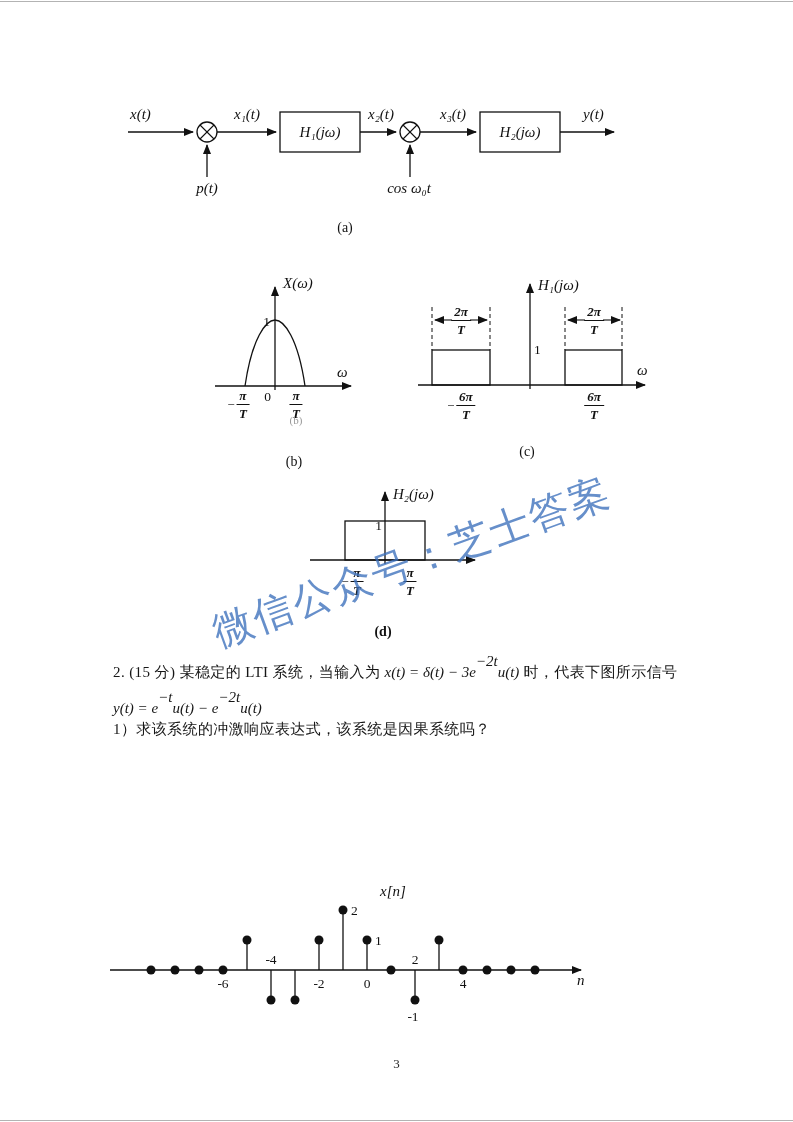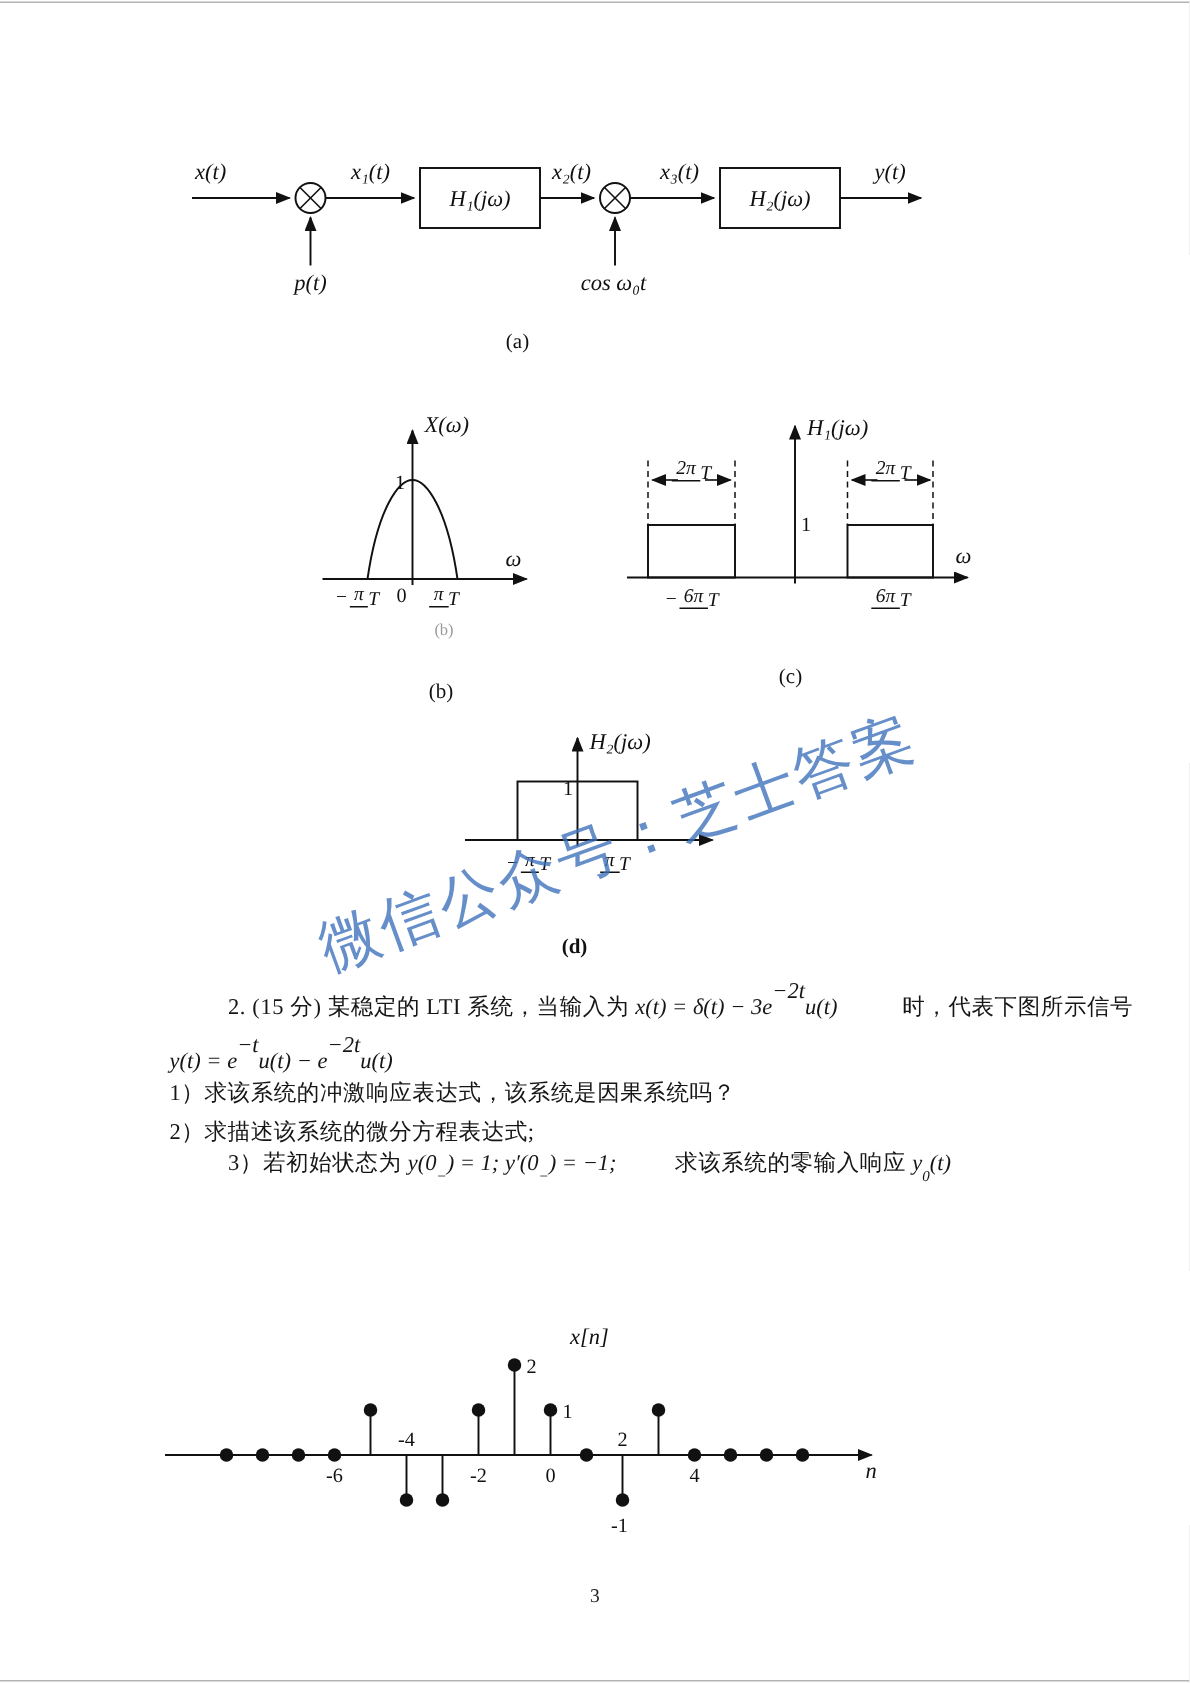--- a/index.html
+++ b/index.html
@@ -15,33 +15,33 @@
   .mid{text-anchor:middle;}
   .end{text-anchor:end;}
   .ln{stroke:#111;stroke-width:1.3;fill:none;}
   .thin{stroke:#111;stroke-width:1.1;fill:none;}
   .dash{stroke:#111;stroke-width:1;fill:none;stroke-dasharray:4 3;}
   .shape{stroke:#111;stroke-width:1.3;fill:none;}
   .boxw{stroke:#111;stroke-width:1.3;fill:#fff;}
   .fig-label{position:absolute;transform:translateX(-50%);display:flex;align-items:center;
              font:italic 13px "Liberation Serif","DejaVu Serif",serif;line-height:1;color:#111;white-space:nowrap;}
   .fig-label .sign{margin-right:1px;}
-  .frac{display:inline-flex;flex-direction:row;align-items:center;}
+  .frac{display:inline-flex;flex-direction:column;align-items:center;font-weight:bold;}
   .frac .num{padding:0 3px 2px;border-bottom:1px solid #111;}
   .frac .den{padding-top:2px;}
   .fig-caption{position:absolute;transform:translateX(-50%);font:14px "Liberation Serif","DejaVu Serif",serif;color:#111;}
   .bold{font-weight:bold;}
   .inner-cap{position:absolute;transform:translateX(-50%);font:11px "Liberation Serif","DejaVu Serif",serif;color:#9a9a9a;}
   .watermark{position:absolute;left:205px;top:608px;transform:rotate(-20deg);transform-origin:0 0;
              font:40px "DejaVu Sans","Liberation Sans",sans-serif;letter-spacing:2px;white-space:nowrap;
              opacity:.78;z-index:5;}
   .tline{position:absolute;left:113px;width:585px;margin:0;font-size:15px;line-height:21px;
          letter-spacing:.4px;white-space:nowrap;color:#161616;}
   .tline .m{font-style:italic;letter-spacing:0;font-family:"Liberation Serif","DejaVu Serif",serif;}
-  .tline .c{font-style:normal;margin-left:39px;}
+  .tline .c{font-style:normal;}
   .tline sup{font-size:15px;position:relative;top:-5px;letter-spacing:0;}
   .tline sub{font-size:10px;position:relative;top:3px;letter-spacing:0;}
   .pagenum{position:absolute;left:0;right:0;top:1056px;text-align:center;font-size:13px;color:#222;}
 </style>
 </head>
 <body>
 
 <div class="page">
   <div class="edge" style="top:1px"></div>
   <div class="edge" style="bottom:1px"></div>
@@ -194,23 +194,21 @@
   </div>
 
   <div class="watermark" style="color: rgb(60, 112, 188);">微信公众号：芝士答案</div>
 
   <p class="tline" style="top:656px"><span class="c">2. (15 分) 某稳定的 LTI 系统，当输入为 </span><span class="m">x(t) = δ(t) − 3e</span><sup class="m">−2t</sup><span class="m">u(t)</span><span class="c"> 时，代表下图所示信号</span></p>
 
   <p class="tline" style="top:692px"><span class="m">y(t) = e</span><sup class="m">−t</sup><span class="m">u(t) − e</span><sup class="m">−2t</sup><span class="m">u(t)</span></p>
 
   <p class="tline" style="top:719px">1）求该系统的冲激响应表达式，该系统是因果系统吗？</p>
 
-  <p class="tline" style="top:745px">2）求描述该系统的微分方程表达式;</p>
-
-  <p class="tline" style="top:766px"><span class="c">3）若初始状态为 </span><span class="m">y(0</span><sub class="m">−</sub><span class="m">) = 1; y′(0</span><sub class="m">−</sub><span class="m">) = −1;</span><span class="c">求该系统的零输入响应 </span><span class="m">y</span><sub class="m">0</sub><span class="m">(t)</span></p>
+
 
 
   <div class="fig" style="left:105px;top:878px;width:500px;height:168px">
     <svg id="stem-svg" width="500" height="168">
       <defs>
         <marker id="mN" markerWidth="10" markerHeight="8" refX="9" refY="4" orient="auto" markerUnits="userSpaceOnUse">
           <path d="M0,0L10,4L0,8Z" fill="#111"></path>
         </marker>
       </defs>
       <text x="275" y="18" class="mtxt">x[n]</text>

